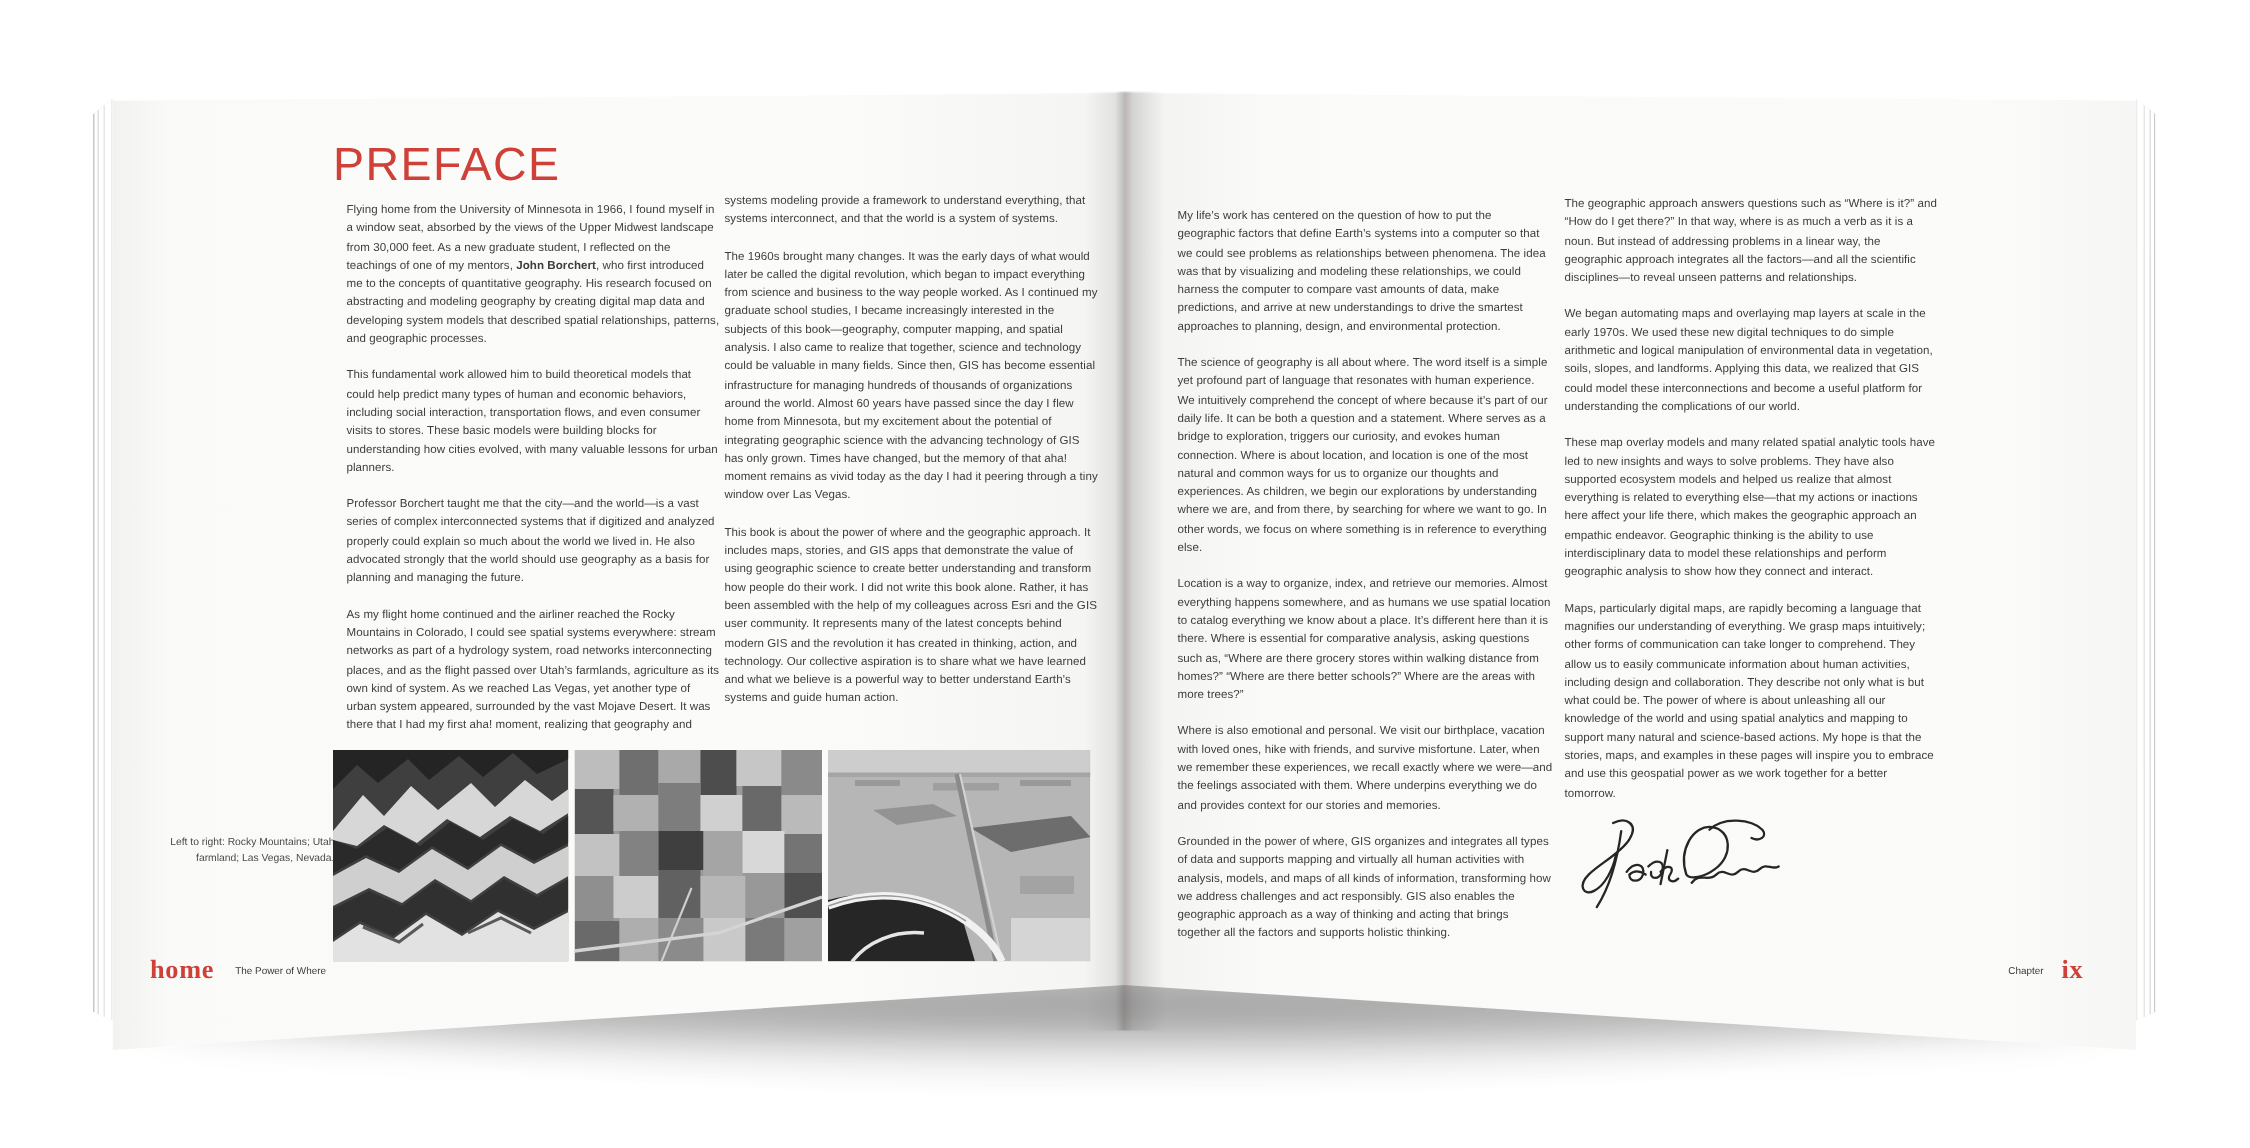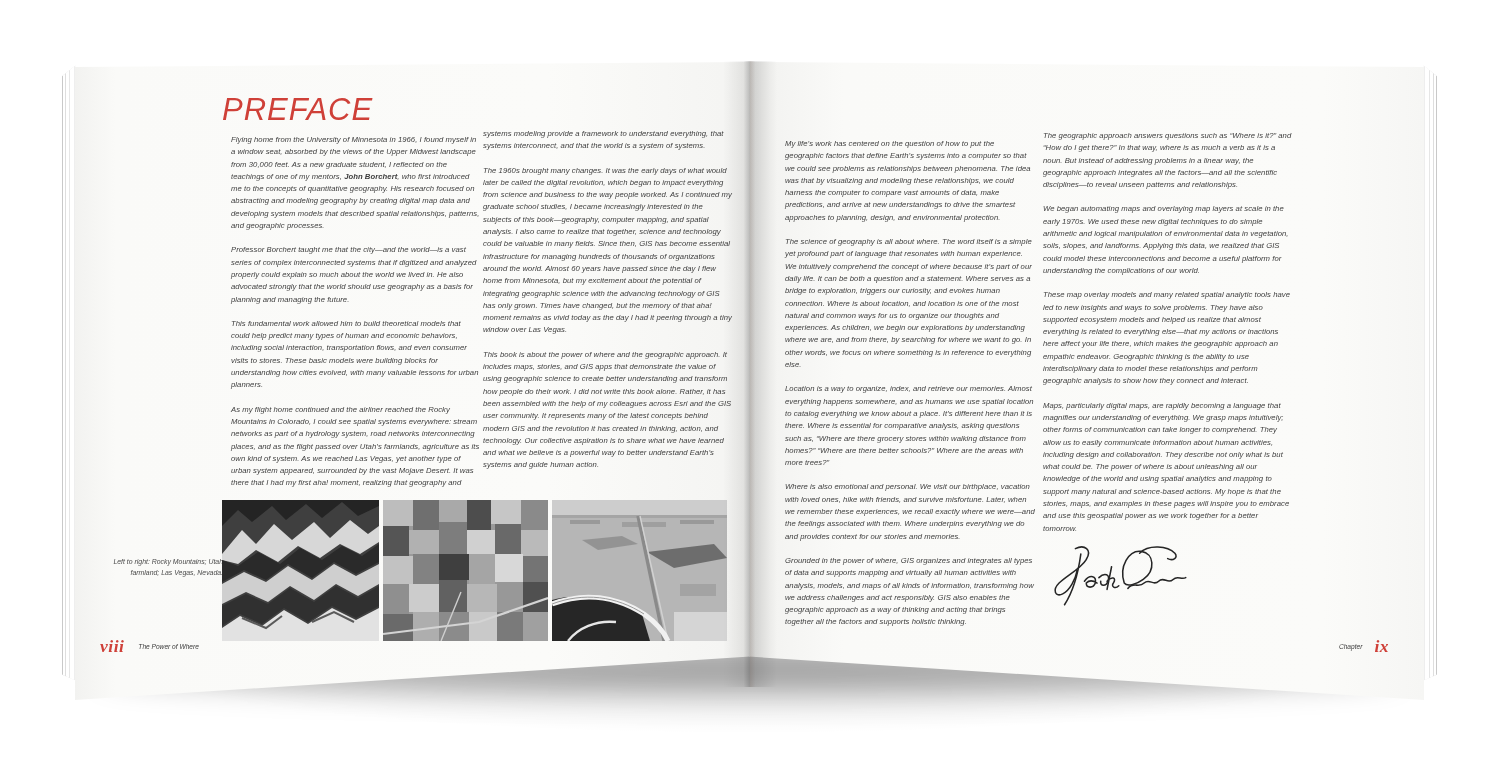--- a/index.html
+++ b/index.html
@@ -1,18 +1,18 @@
 <!DOCTYPE html>
 <html style="--accent: #cf4038;"><head>
 <meta charset="utf-8">
 <style>
   * { margin:0; padding:0; box-sizing:border-box; }
   html,body { width:1500px; height:765px; background:#ffffff; overflow:hidden;
               font-family:"Liberation Sans", sans-serif; }
-  .scene { position:relative; width:1500px; height:674px;font-style:italic; }
+  .scene { position:relative; width:1500px; height:674px; }
 
   
   .floor-glow { position:absolute; left:30px; top:655px; width:1440px; height:110px;
     background:radial-gradient(60% 95% at 50% 0%, rgba(0,0,0,0.13), rgba(0,0,0,0) 75%); }
   .book-shadow { position:absolute; left:100px; top:652px; width:1300px; height:40px;
     background:rgba(0,0,0,0.30); border-radius:50%; filter:blur(15px); }
 
   .book { position:absolute; left:62px; top:55px; width:1375px; height:660px; }
 
   
@@ -77,22 +77,22 @@
 
   <div class="book">
     <div class="edge edge-left"></div>
     <div class="edge edge-right"></div>
 
     <section class="page left-page">
       <h1 class="title">PREFACE</h1>
 
       <div class="col col-l1">
         <p><span>Flying home from the University of Minnesota in 1966, I found myself in a window seat, absorbed by the views of the Upper Midwest landscape from 30,000 feet. As a new graduate student, I reflected on the teachings of one of my mentors, </span><b>John Borchert</b><span>, who first introduced me to the concepts of quantitative geography. His research focused on abstracting and modeling geography by creating digital map data and developing system models that described spatial relationships, patterns, and geographic processes.</span></p>
+        <p>This fundamental work allowed him to build theoretical models that could help predict many types of human and economic behaviors, including social interaction, transportation flows, and even consumer visits to stores. These basic models were building blocks for understanding how cities evolved, with many valuable lessons for urban planners.</p>
         <p>Professor Borchert taught me that the city—and the world—is a vast series of complex interconnected systems that if digitized and analyzed properly could explain so much about the world we lived in. He also advocated strongly that the world should use geography as a basis for planning and managing the future.</p>
-        <p>This fundamental work allowed him to build theoretical models that could help predict many types of human and economic behaviors, including social interaction, transportation flows, and even consumer visits to stores. These basic models were building blocks for understanding how cities evolved, with many valuable lessons for urban planners.</p>
         <p>As my flight home continued and the airliner reached the Rocky Mountains in Colorado, I could see spatial systems everywhere: stream networks as part of a hydrology system, road networks interconnecting places, and as the flight passed over Utah’s farmlands, agriculture as its own kind of system. As we reached Las Vegas, yet another type of urban system appeared, surrounded by the vast Mojave Desert. It was there that I had my first aha! moment, realizing that geography and</p>
       </div>
 
       <div class="col col-l2">
         <p>systems modeling provide a framework to understand everything, that systems interconnect, and that the world is a system of systems.</p>
         <p>The 1960s brought many changes. It was the early days of what would later be called the digital revolution, which began to impact everything from science and business to the way people worked. As I continued my graduate school studies, I became increasingly interested in the subjects of this book—geography, computer mapping, and spatial analysis. I also came to realize that together, science and technology could be valuable in many fields. Since then, GIS has become essential infrastructure for managing hundreds of thousands of organizations around the world. Almost 60 years have passed since the day I flew home from Minnesota, but my excitement about the potential of integrating geographic science with the advancing technology of GIS has only grown. Times have changed, but the memory of that aha! moment remains as vivid today as the day I had it peering through a tiny window over Las Vegas.</p>
         <p>This book is about the power of where and the geographic approach. It includes maps, stories, and GIS apps that demonstrate the value of using geographic science to create better understanding and transform how people do their work. I did not write this book alone. Rather, it has been assembled with the help of my colleagues across Esri and the GIS user community. It represents many of the latest concepts behind modern GIS and the revolution it has created in thinking, action, and technology. Our collective aspiration is to share what we have learned and what we believe is a powerful way to better understand Earth’s systems and guide human action.</p>
       </div>
 
       <div class="caption">Left to right: Rocky Mountains; Utah farmland; Las Vegas, Nevada.</div>
@@ -163,21 +163,21 @@
           <path d="M0,100 C28,92 62,98 90,114 L98,141 L0,141 Z" fill="#262626"></path>
           <path d="M0,104 C32,92 64,96 92,114 C106,124 112,132 116,141" stroke="#f1f1f1" stroke-width="5" fill="none"></path>
           <path d="M0,104 C32,92 64,96 92,114" stroke="#9a9a9a" stroke-width="1" fill="none"></path>
           <path d="M16,141 C26,128 44,120 64,122" stroke="#e6e6e6" stroke-width="2.4" fill="none"></path>
           <rect x="122" y="112" width="53" height="29" fill="#dadada" opacity="0.85"></rect>
           <rect x="128" y="84" width="36" height="12" fill="#9f9f9f" opacity="0.8"></rect>
         </svg>
       </figure>
 
       <div class="footer footer-l">
-        <span class="roman">viii</span><span class="book-title">The Power of Where</span>
+        <span class="roman">home</span><span class="book-title">The Power of Where</span>
       </div>
     </section>
 
     <section class="page right-page">
       <div class="col col-r1">
         <p>My life’s work has centered on the question of how to put the geographic factors that define Earth’s systems into a computer so that we could see problems as relationships between phenomena. The idea was that by visualizing and modeling these relationships, we could harness the computer to compare vast amounts of data, make predictions, and arrive at new understandings to drive the smartest approaches to planning, design, and environmental protection.</p>
         <p>The science of geography is all about where. The word itself is a simple yet profound part of language that resonates with human experience. We intuitively comprehend the concept of where because it’s part of our daily life. It can be both a question and a statement. Where serves as a bridge to exploration, triggers our curiosity, and evokes human connection. Where is about location, and location is one of the most natural and common ways for us to organize our thoughts and experiences. As children, we begin our explorations by understanding where we are, and from there, by searching for where we want to go. In other words, we focus on where something is in reference to everything else.</p>
         <p>Location is a way to organize, index, and retrieve our memories. Almost everything happens somewhere, and as humans we use spatial location to catalog everything we know about a place. It’s different here than it is there. Where is essential for comparative analysis, asking questions such as, “Where are there grocery stores within walking distance from homes?” “Where are there better schools?” Where are the areas with more trees?”</p>
         <p>Where is also emotional and personal. We visit our birthplace, vacation with loved ones, hike with friends, and survive misfortune. Later, when we remember these experiences, we recall exactly where we were—and the feelings associated with them. Where underpins everything we do and provides context for our stories and memories.</p>
         <p>Grounded in the power of where, GIS organizes and integrates all types of data and supports mapping and virtually all human activities with analysis, models, and maps of all kinds of information, transforming how we address challenges and act responsibly. GIS also enables the geographic approach as a way of thinking and acting that brings together all the factors and supports holistic thinking.</p>

